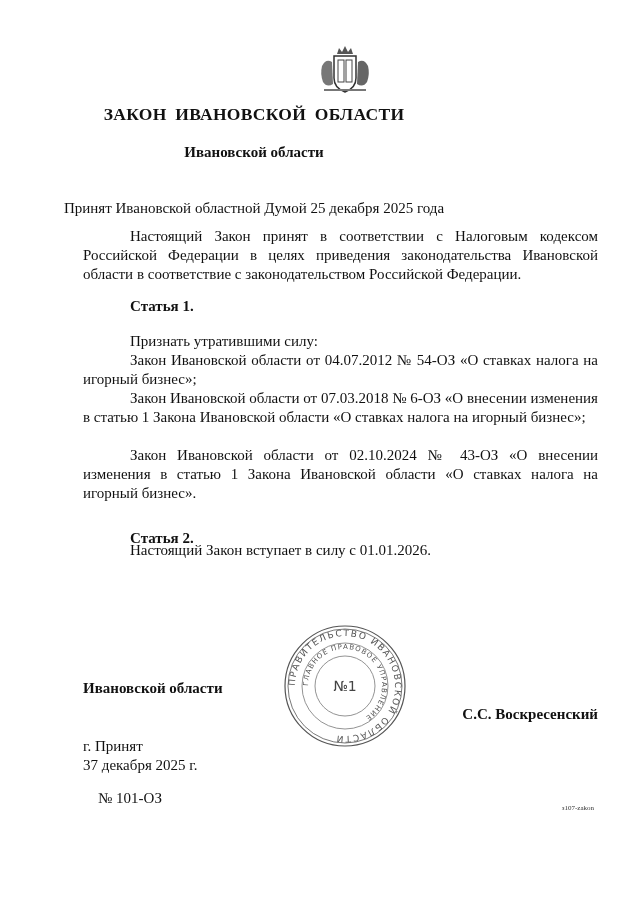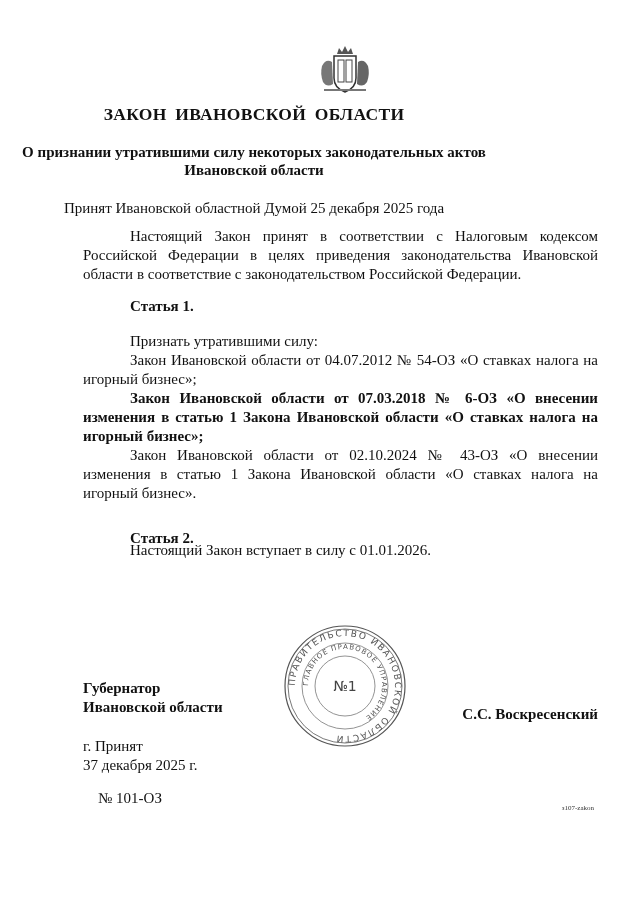--- a/index.html
+++ b/index.html
@@ -32,33 +32,32 @@
 
     <path d="M4 22 Q8 14 14 18 L15 40 Q9 44 5 38 Q2 30 4 22 Z" fill="#777"></path>
     <path d="M50 22 Q46 14 40 18 L39 40 Q45 44 49 38 Q52 30 50 22 Z" fill="#666"></path>
     <path d="M6 46 H48" stroke="#777" stroke-width="2"></path>
   </svg>
 </div>
 
 <div class="abs center title">ЗАКОН  ИВАНОВСКОЙ  ОБЛАСТИ</div>
 
 <div class="abs center subtitle">
-  <div>О признании утратившими силу некоторых законодательных актов</div>
   <div>Ивановской области</div>
 </div>
 
 <div class="abs center adopted">Принят Ивановской областной Думой 25 декабря 2025 года</div>
 
 <div class="abs para indent" style="top:227px;">Настоящий Закон принят в соответствии с Налоговым кодексом Российской Федерации в целях приведения законодательства Ивановской области в соответствие с законодательством Российской Федерации.</div>
 
 <div class="abs para indent bold" style="top:297px;">Статья 1.</div>
 
 <div class="abs para indent" style="top:332px;">Признать утратившими силу:</div>
 <div class="abs para indent" style="top:351px;">Закон Ивановской области от 04.07.2012 № 54-ОЗ «О ставках налога на игорный бизнес»;</div>
-<div class="abs para indent" style="top:389px;font-weight:bold;">Закон Ивановской области от 07.03.2018 № 6-ОЗ «О внесении изменения в статью 1 Закона Ивановской области «О ставках налога на игорный бизнес»;</div>
+<div class="abs para indent" style="top:389px;">Закон Ивановской области от 07.03.2018 № 6-ОЗ «О внесении изменения в статью 1 Закона Ивановской области «О ставках налога на игорный бизнес»;</div>
 <div class="abs para indent" style="top:446px;">Закон Ивановской области от 02.10.2024 № 43-ОЗ «О внесении изменения в статью 1 Закона Ивановской области «О ставках налога на игорный бизнес».</div>
 
 <div class="abs para indent bold" style="top:506px;margin-top:23px;">Статья 2.</div>
 <div class="abs para indent" style="top:541px;">Настоящий Закон вступает в силу с 01.01.2026.</div>
 
 <div class="abs stamp">
   <svg width="124" height="124" viewBox="0 0 124 124">
     <defs>
       <path id="outerArc" d="M62,62 m-50,0 a50,50 0 1,1 100,0 a50,50 0 1,1 -100,0"></path>
       <path id="innerArc" d="M62,62 m-37,0 a37,37 0 1,1 74,0 a37,37 0 1,1 -74,0"></path>
@@ -71,21 +70,20 @@
       <textPath href="#outerArc">ПРАВИТЕЛЬСТВО ИВАНОВСКОЙ ОБЛАСТИ</textPath>
     </text>
     <text font-family="DejaVu Sans, sans-serif" font-size="7" fill="#555" letter-spacing="1">
       <textPath href="#innerArc">ГЛАВНОЕ ПРАВОВОЕ УПРАВЛЕНИЕ</textPath>
     </text>
     <text x="62" y="67" text-anchor="middle" font-family="DejaVu Sans, sans-serif" font-size="14" fill="#444">№1</text>
   </svg>
 </div>
 
 <div class="abs sig bold" style="left:83px; top:679px;">
-  <div>Губернатор</div>
   <div>Ивановской области</div>
 </div>
 <div class="abs sig bold" style="right:42px; top:666px;margin-top:39px;">С.С. Воскресенский</div>
 
 <div class="abs sig" style="left:83px; top:737px;">
   <div>г. Принят</div>
   <div>37 декабря 2025 г.</div>
 </div>
 
 <div class="abs sig" style="left:98px; top:789px;">№ 101-ОЗ</div>

